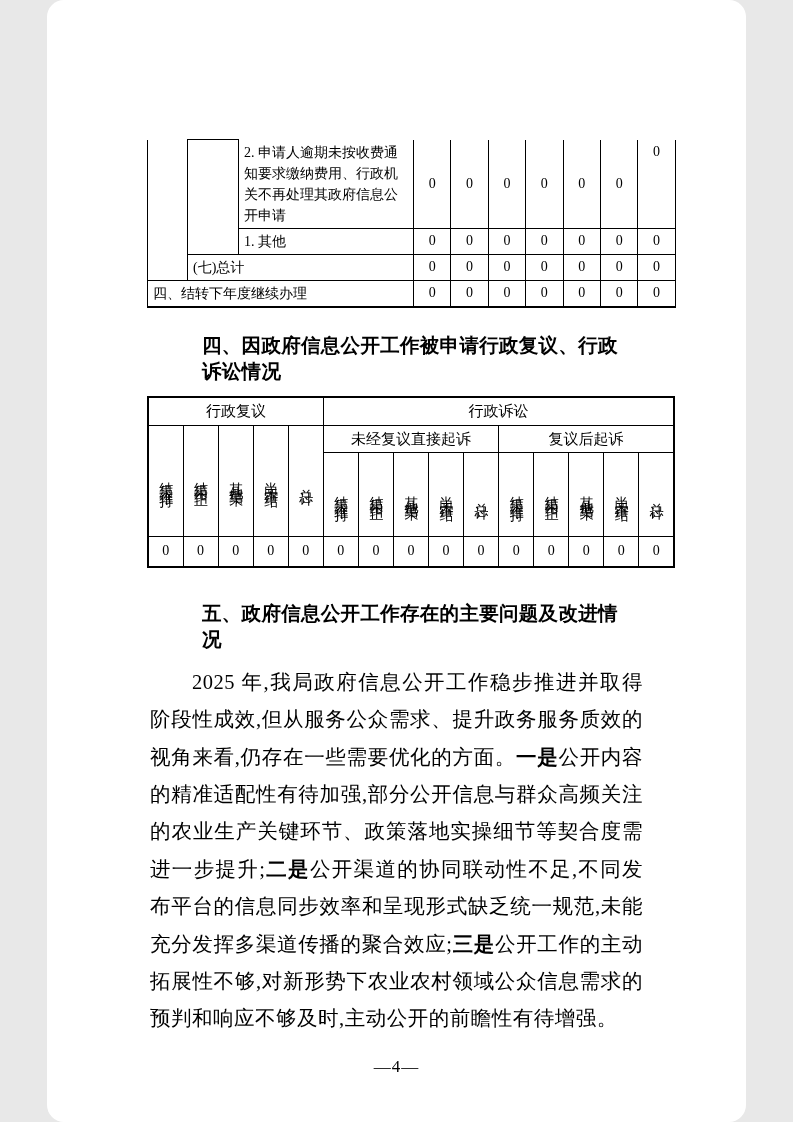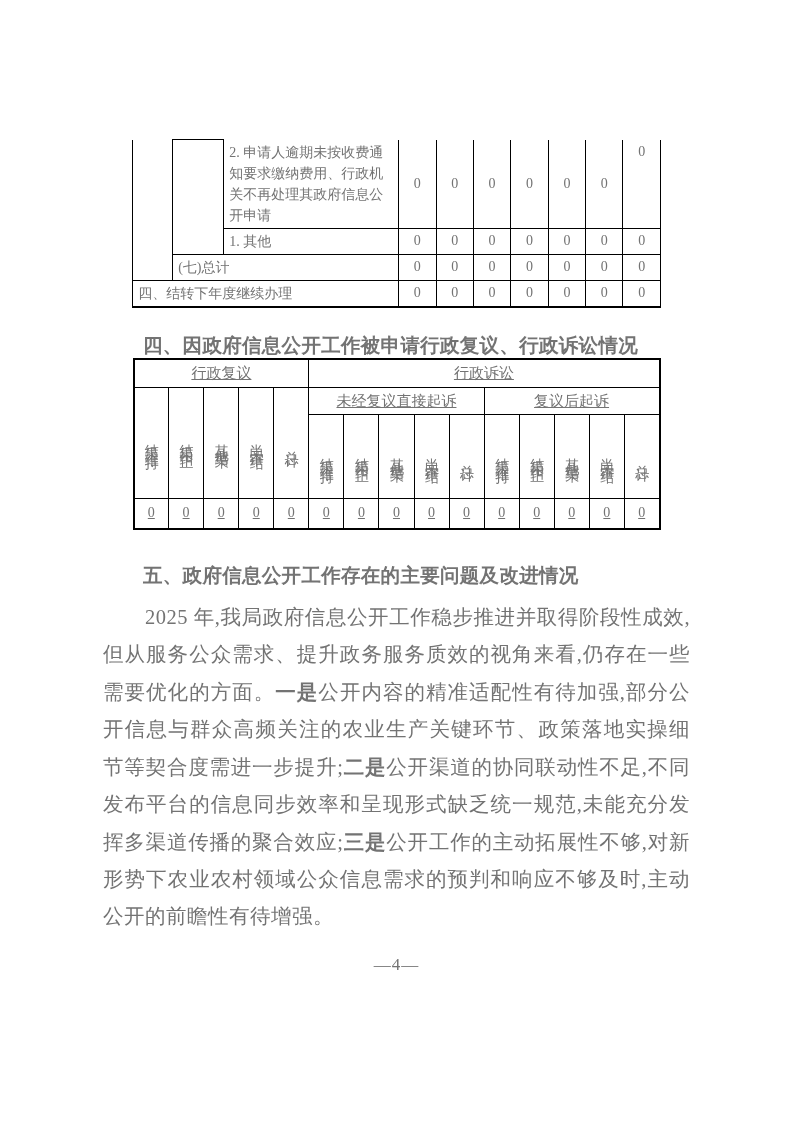--- a/index.html
+++ b/index.html
@@ -1,45 +1,45 @@
 <!DOCTYPE html>
 <html lang="zh"><head>
 <meta charset="utf-8">
 <style>
   html,body{margin:0;padding:0;background:#e8e8e8;}
   .page{
-    width:793px;height:1122px;margin:0 auto;background:#ffffff;
+    width:699px;height:1122px;margin:0 auto;background:#ffffff;
     position:relative;box-sizing:border-box;padding:0 100px;
-    font-family:"Liberation Serif","DejaVu Serif",serif;color:#737373;overflow:hidden;
+    font-family:"Liberation Serif","DejaVu Serif",serif;color:#000000;overflow:hidden;border-radius:17px;
   }
   
   table{border-collapse:collapse;table-layout:fixed;margin:0 auto;width:528px;}
   td,th{border:1.5px solid #000;font-weight:normal;font-size:14px;
         text-align:center;vertical-align:middle;padding:0;box-sizing:border-box;
         font-family:"Liberation Serif","DejaVu Serif",serif;}
   
   .t1{margin-top:139px;border-top:0;border-bottom:2.5px solid #000;
       border-left:1.5px solid #000;border-right:1.5px solid #000;}
   .t1 .no-top{border-top:none;}
   .t1 .txt{text-align:left;padding:2px 5px;line-height:21px;}
   .t1 tr.r1 td{height:66px;}
   .t1 tr.r2 td{height:24px;}
   .t1 tr.r3 td{height:22px;}
   .t1 tr.r4 td{height:26px;}
   .t1 .top-align{vertical-align:top;padding-top:4px;}
   
   .heading{
     font-family:"Liberation Sans","DejaVu Sans",sans-serif;font-weight:bold;
-    font-size:19.5px;line-height:26px;margin:0;padding-left:43px;
+    font-size:19.5px;line-height:26px;margin:12px;padding-left:43px;
     letter-spacing:0.3px;
   }
   .h4{margin-top:24px;}
   .h5{margin-top:32px;}
   
-  .t2{border:2px solid #000;text-decoration:underline;}
+  .t2{border:2px solid #000;}
   .t2 tr.hr1 th{height:29px;font-size:15px;}
   .t2 tr.hr2 th{height:27px;font-size:15px;}
   .t2 tr.vr td{height:84px;}
   .t2 tr.zr td{height:30px;}
   .vtext{
     writing-mode:vertical-rl;text-orientation:upright;
     display:inline-block;letter-spacing:4px;font-size:14px;line-height:1;
   }
   
   .para{

